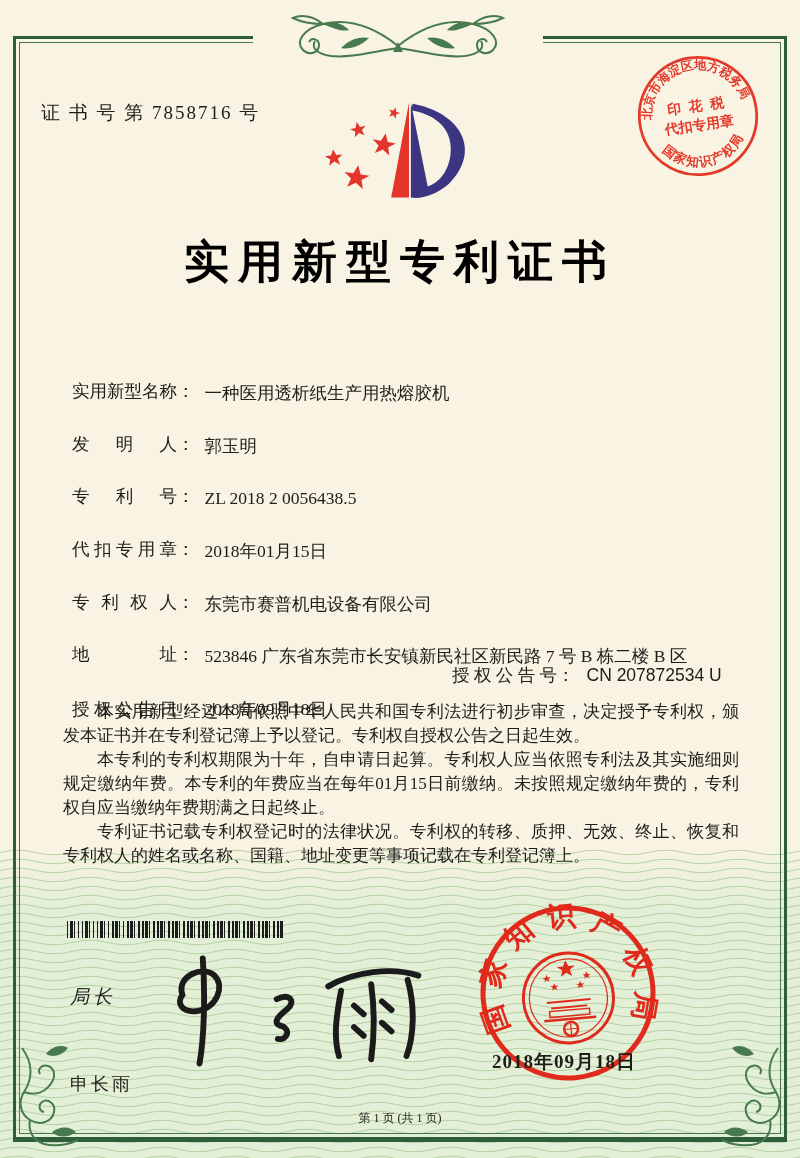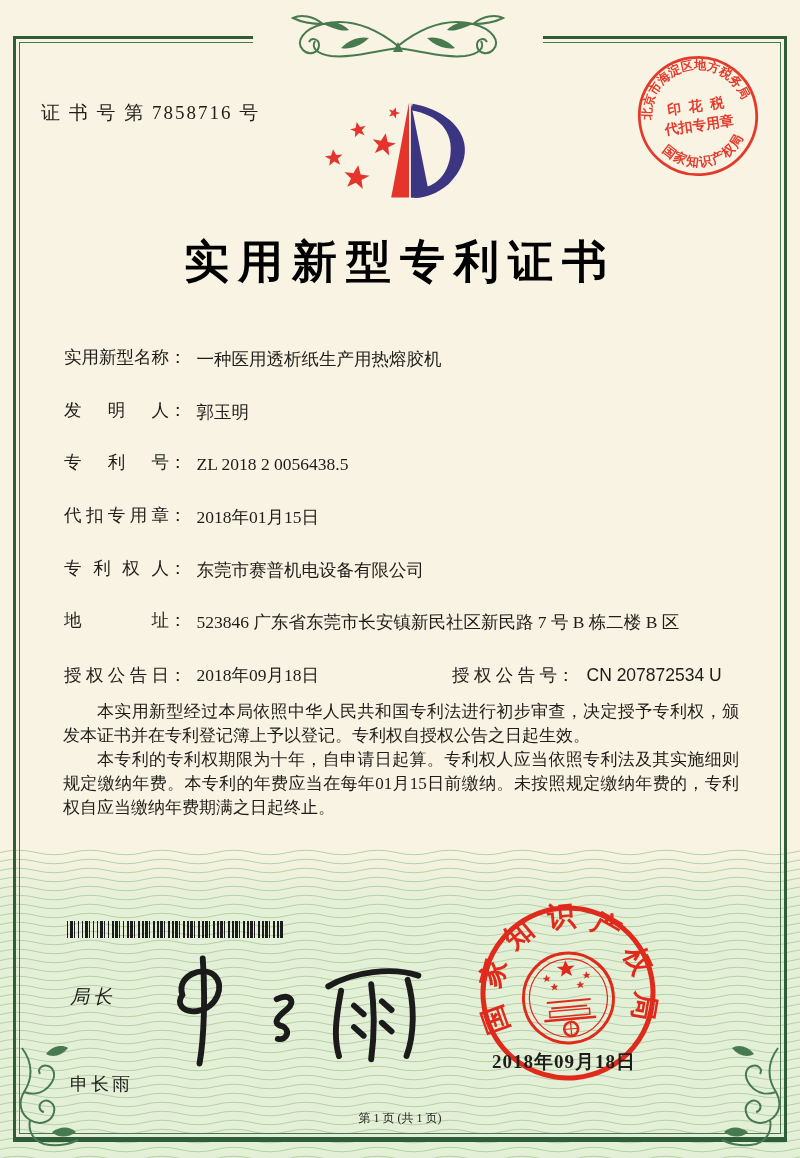--- a/index.html
+++ b/index.html
@@ -46,21 +46,21 @@
   .tax-stamp text { fill:#e43a2c; font-family:"Liberation Serif","DejaVu Serif",serif; font-weight:bold; }
 
   .logo { position:absolute; left:300px; top:98px; width:188px; height:122px; }
 
   .title {
     position:absolute; left:0; right:0; top:224px; text-align:center;
     font-size:45px; font-weight:bold; letter-spacing:9px; color:#000000;margin-top:8px;
   }
 
   .fields { position:absolute; left:64px; top:337px; width:676px; font-size:17.5px; }
-  .frow { position:absolute; left:0; white-space:nowrap; }
+  .frow { position:absolute; left:8px; white-space:nowrap;margin-top:34px; }
   .frow .lbl { display:inline-block; width:105px; text-align:justify; text-align-last:justify; vertical-align:top; }
   .frow .colon { display:inline-block; vertical-align:top; }
   .frow .val { display:inline-block; margin-left:10px; vertical-align:top; white-space:normal; width:556px; line-height:28px; }
   .frow.r0 { top:8px; }  .frow.r1 { top:61px; }  .frow.r2 { top:113px; }
   .frow.r3 { top:166px; } .frow.r4 { top:219px; } .frow.r5 { top:271px; }
   .frow.r6 { top:326px; }
   .grant-no { position:absolute; left:388px; top:326px; white-space:nowrap; }
   .grant-no .lbl { display:inline-block; width:105px; text-align:justify; text-align-last:justify; }
   .grant-no .val { margin-left:12px; font-family:Liberation Sans, sans-serif; }
 
@@ -198,20 +198,21 @@
         <span class="lbl">授权公告日</span><span class="colon">：</span><span style="margin-left:10px">2018年09月18日</span>
       </div>
       <div class="grant-no">
         <span class="lbl">授权公告号</span><span>：</span><span class="val">CN 207872534 U</span>
       </div>
     </div>
 
     <div class="paras">
       <p>本实用新型经过本局依照中华人民共和国专利法进行初步审查，决定授予专利权，颁发本证书并在专利登记簿上予以登记。专利权自授权公告之日起生效。</p>
       <p>本专利的专利权期限为十年，自申请日起算。专利权人应当依照专利法及其实施细则规定缴纳年费。本专利的年费应当在每年01月15日前缴纳。未按照规定缴纳年费的，专利权自应当缴纳年费期满之日起终止。</p>
+      <p>专利证书记载专利权登记时的法律状况。专利权的转移、质押、无效、终止、恢复和专利权人的姓名或名称、国籍、地址变更等事项记载在专利登记簿上。</p>
     </div>
 
     <div class="barcode"></div>
 
     <div class="director-role">局长</div>
     <div class="director-name">申长雨</div>
 
     <svg class="signature" viewBox="0 0 270 110" xmlns="http://www.w3.org/2000/svg">
       <g fill="none" stroke="#1b1b1b" stroke-width="5.5" stroke-linecap="round">
         <path d="M30,40 C24,22 50,12 60,22 C70,32 62,52 44,55 C30,57 24,48 30,40 Z"></path>

